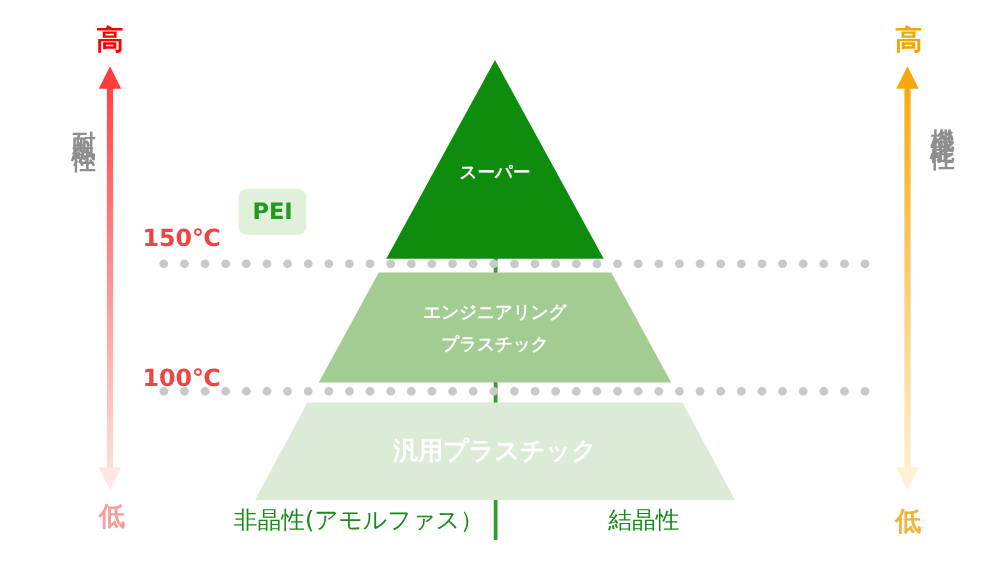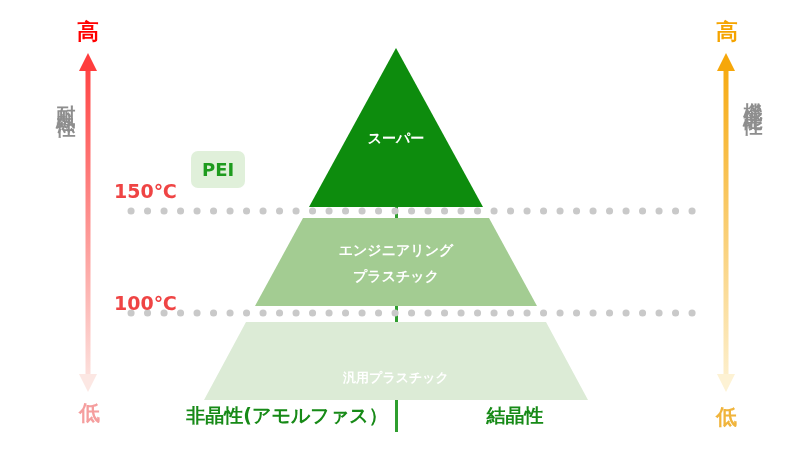--- a/index.html
+++ b/index.html
@@ -25,22 +25,22 @@
   .pei{
     left:191px;top:151px;background:#e0f0da;border-radius:7px;
     padding:8px 11px;font-size:18px;font-weight:bold;color:#1e9b1e;
   }
   .tier-label{
     position:absolute;left:396px;transform:translateX(-50%);
     text-align:center;color:#ffffff;font-weight:bold;white-space:nowrap;
   }
   .tier-label.t1{top:126px;font-size:14px;line-height:25px;}
   .tier-label.t2{top:237px;font-size:14px;line-height:26px;}
-  .tier-label.t3{top:366px;font-size:13px;line-height:24px;}
-  .base-label{font-size:19px;font-weight:bold;color:#178a17;transform:translateX(-50%);}
+  .tier-label.t3{top:348px;font-size:20px;line-height:24px;}
+  .base-label{font-size:19px;font-weight:normal;color:#178a17;transform:translateX(-50%);}
   .base-label.left{left:287px;top:403px;}
   .base-label.right{left:486px;top:403px;margin-left:29px;}
 </style>
 </head>
 <body>
 
 <div id="stage">
 
   <svg id="shapes" width="800" height="450" viewBox="0 0 800 450">
     <defs>

